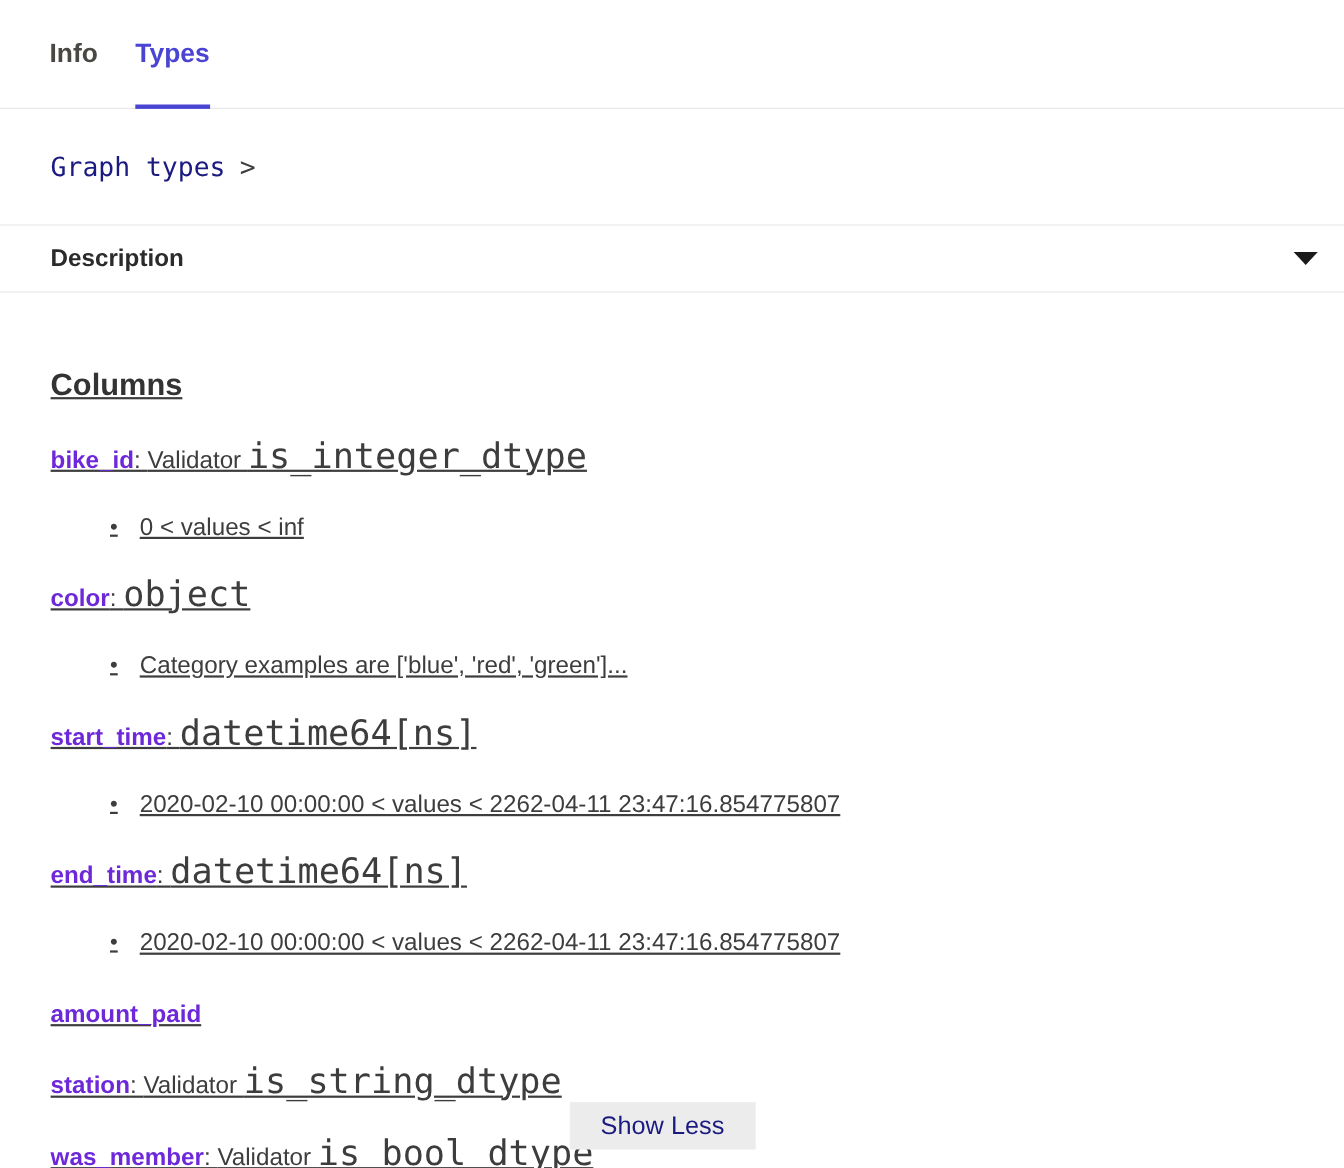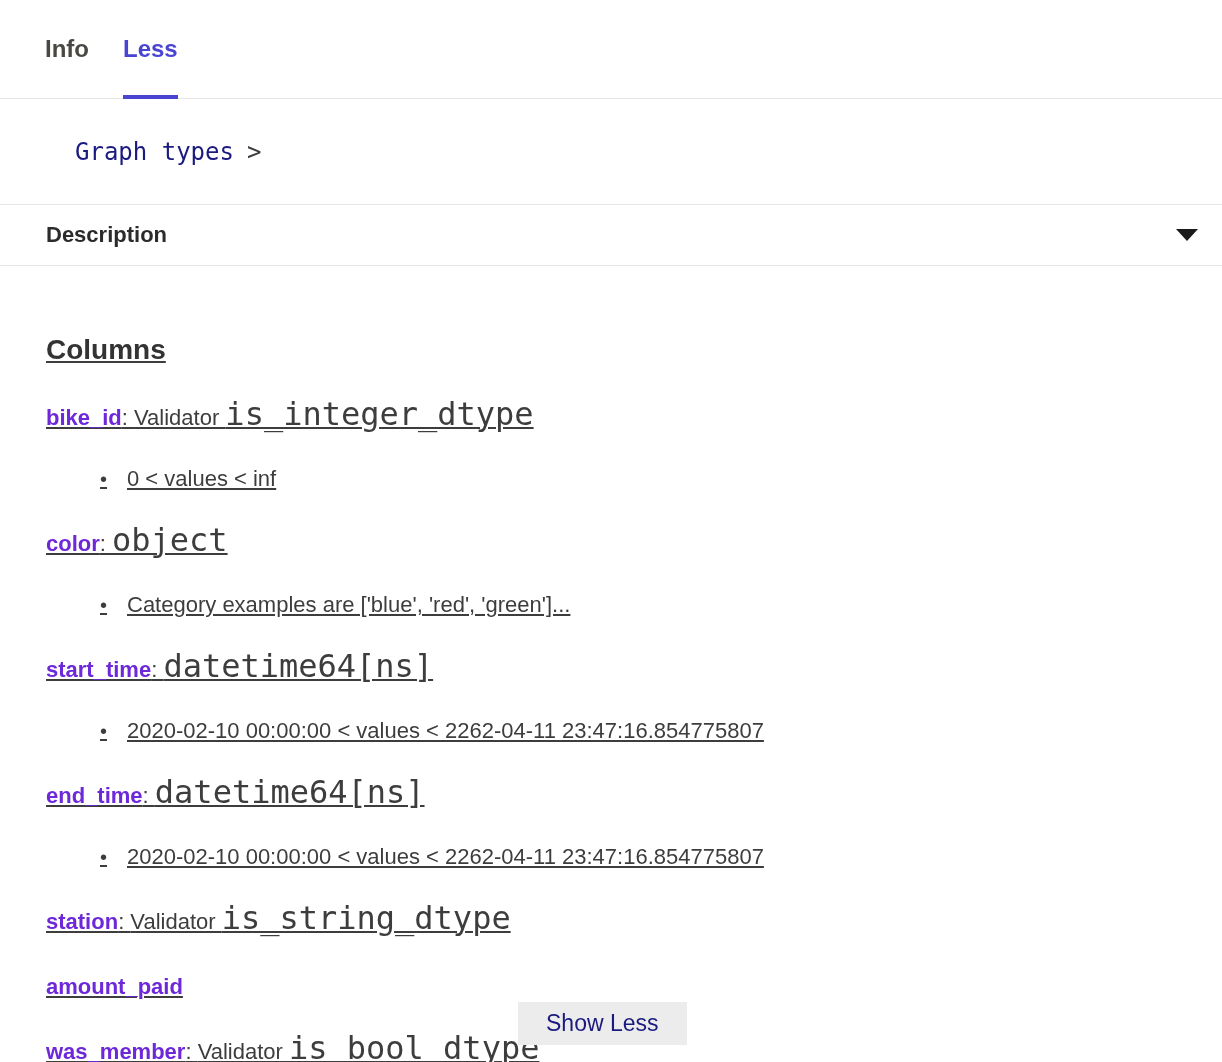--- a/index.html
+++ b/index.html
@@ -57,21 +57,21 @@
   .breadcrumb-row {
     height: 106px;
     display: flex;
     align-items: center;
     padding: 0 46px;
     border-bottom: 1px solid var(--divider);
     font-family: "DejaVu Sans Mono", monospace;
     font-size: 24px;
     color: var(--text);
   }
-  .breadcrumb-link { color: var(--link); cursor: pointer; text-decoration: none; margin-left: 29px; }
+  .breadcrumb-link { color: var(--link); cursor: pointer; text-decoration: none; }
   .breadcrumb-sep { margin: 0 13px; color: var(--text); }
 
   
   .desc-row {
     height: 61px;
     display: flex;
     align-items: center;
     justify-content: space-between;
     padding: 0 24px 0 46px;
     border-bottom: 1px solid var(--divider);
@@ -139,21 +139,21 @@
     cursor: pointer;
   }
 </style>
 </head>
 <body>
 
 <div id="page">
 
   <nav class="tabbar">
     <div class="tab">Info</div>
-    <div class="tab active">Less</div>
+    <div class="tab active">Types</div>
   </nav>
 
   <div class="breadcrumb-row">
     <a class="breadcrumb-link">Graph types</a>
     <span class="breadcrumb-sep">&gt;</span>
   </div>
 
   <div class="desc-row">
     <span class="desc-title">Description</span>
     <span class="caret-down"></span>
@@ -192,28 +192,28 @@
   <div class="col-entry">
     <p class="col-line"><strong>end_time</strong><span class="colon">: </span><span class="validator-label"></span><code>datetime64[ns]</code></p>
 
   <p class="bullet-line">
     <span class="bullet-dot">•</span>
     <span class="bullet-text">2020-02-10 00:00:00 &lt; values &lt; 2262-04-11 23:47:16.854775807</span>
   </p>
 </div>
 
   <div class="col-entry">
+    <p class="col-line"><strong>amount_paid</strong><span class="colon"></span><span class="validator-label"></span><code></code></p>
+  </div>
+
+  <div class="col-entry">
     <p class="col-line"><strong>station</strong><span class="colon">: </span><span class="validator-label">Validator </span><code>is_string_dtype</code></p>
   </div>
 
   <div class="col-entry">
-    <p class="col-line"><strong>amount_paid</strong><span class="colon"></span><span class="validator-label"></span><code></code></p>
-  </div>
-
-  <div class="col-entry">
     <p class="col-line"><strong>was_member</strong><span class="colon">: </span><span class="validator-label">Validator </span><code>is_bool_dtype</code></p>
   </div>
 </div>
   </div>
 
   <button class="show-less-btn">Show Less</button>
 
 </div>
 
 </body></html>

